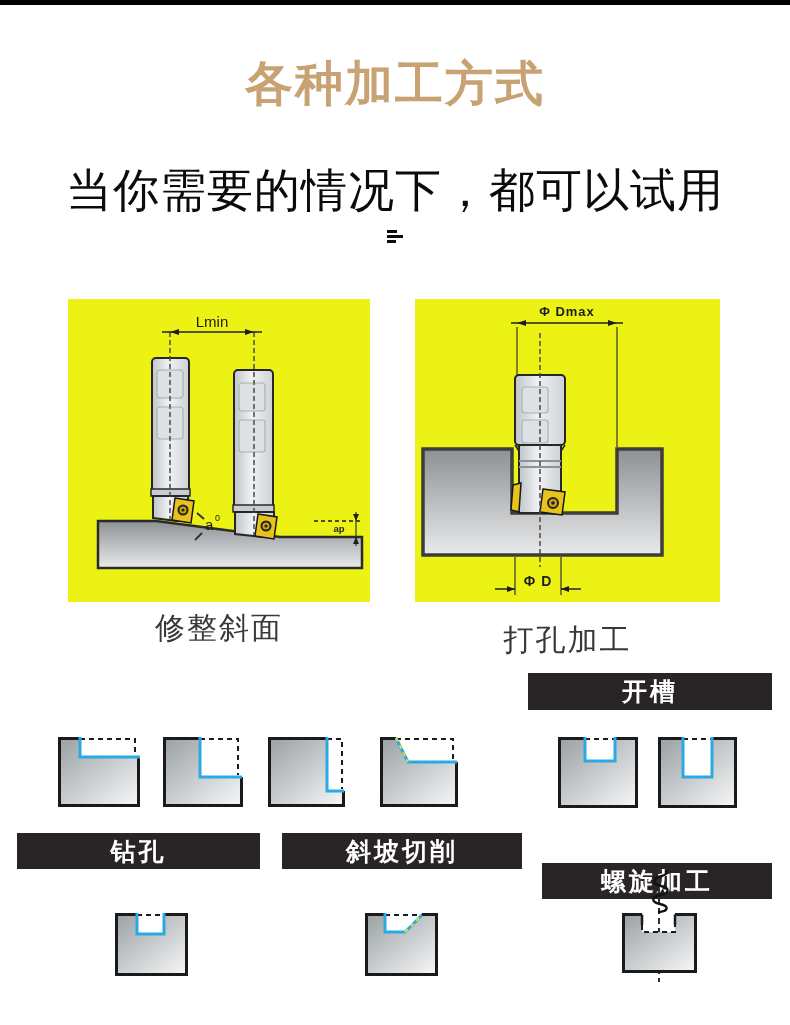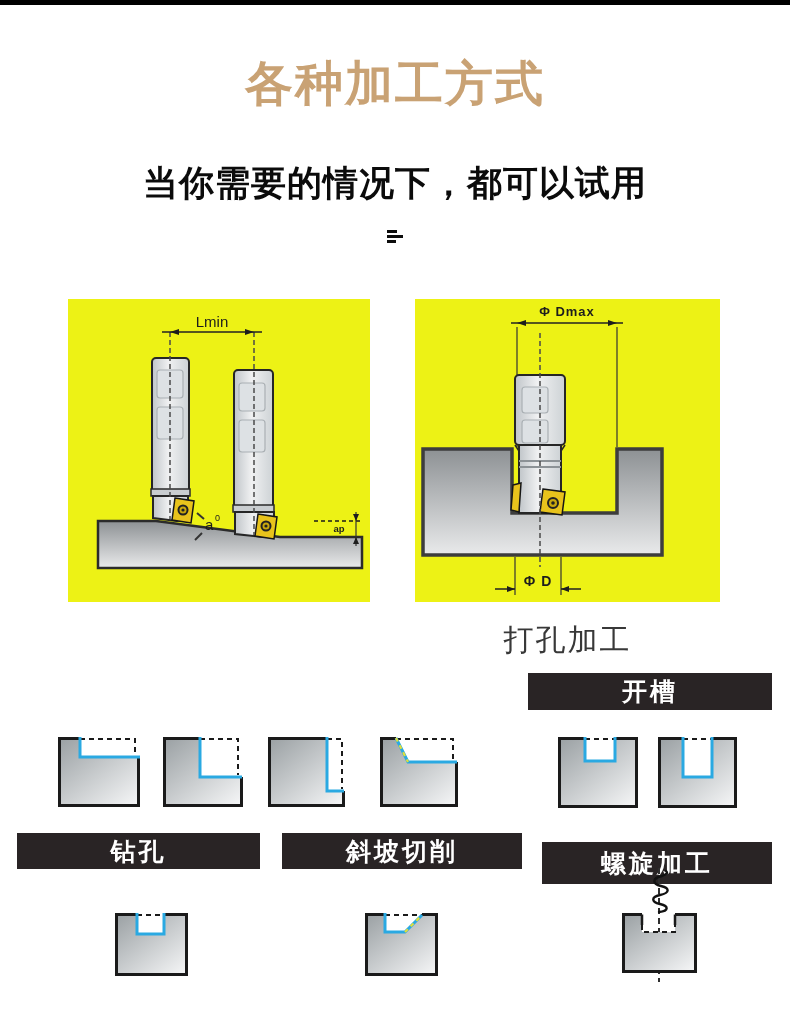--- a/index.html
+++ b/index.html
@@ -3,37 +3,37 @@
 <meta charset="utf-8">
 <style>
   html,body{margin:0;padding:0;background:#ffffff;}
   #page{position:relative;width:790px;height:1025px;background:#ffffff;overflow:hidden;
         font-family:"Liberation Sans",sans-serif;}
   .abs{position:absolute;}
   #top-border{left:0;top:0;width:790px;height:5px;background:#000;}
   #main-title{left:0;top:56px;width:790px;text-align:center;
       font-size:48px;line-height:1.15;font-weight:800;color:#c9a274;letter-spacing:2px;}
   #subtitle{left:0;top:160px;width:790px;text-align:center;
-      font-size:35px;font-weight:700;color:#0b0b0b;letter-spacing:1px;}
+      font-size:46px;font-weight:400;color:#0b0b0b;letter-spacing:1px;}
   #divider{left:387px;top:230px;width:20px;}
   #divider .bar{display:block;height:3px;background:#0d0d0d;margin-bottom:2px;}
   #divider .b1{width:10px;}#divider .b2{width:16px;}#divider .b3{width:9px;}
   .panel{background:#edf215;}
   #panel-left{left:68px;top:299px;width:302px;height:303px;}
   #panel-right{left:415px;top:299px;width:305px;height:303px;}
   .caption{top:608px;text-align:center;font-size:30px;font-weight:500;color:#383838;letter-spacing:2px;}
   #caption-left{left:68px;width:302px;}
   #caption-right{left:415px;width:305px;margin-top:12px;}
   .bar-dark{background:#292425;color:#ffffff;display:flex;align-items:center;justify-content:center;
       font-size:25px;font-weight:700;letter-spacing:3px;}
   #bar-shoulder{left:18px;top:673px;width:495px;height:37px;}
   #bar-slot{left:528px;top:673px;width:244px;height:37px;text-align:center;}
   #bar-drill{left:17px;top:833px;width:243px;height:36px;}
   #bar-ramp{left:282px;top:833px;width:240px;height:36px;}
-  #bar-helix{left:542px;top:842px;width:230px;height:42px;}
+  #bar-helix{left:542px;top:863px;width:230px;height:36px;}
   svg{display:block;overflow:visible;}
   svg text{font-family:"Liberation Sans",sans-serif;fill:#1d1d1d;}
   .outline{fill:none;stroke:#1a1a1a;stroke-width:3;stroke-linejoin:miter;}
   .cutblue{fill:none;stroke:#2aa9e2;stroke-width:3;}
   .dashed{fill:none;stroke:#1a1a1a;stroke-width:2;stroke-dasharray:5 4;}
   .ydash{fill:none;stroke:#e0df3a;stroke-width:2.2;stroke-dasharray:4 4;}
   .thin{stroke:#333;stroke-width:1.2;fill:none;}
   .cline{stroke:#4a4a4a;stroke-width:1.5;fill:none;stroke-dasharray:5 3;}
   .arrow{fill:#1d1d1d;stroke:none;}
   .metal-edge{stroke:#262626;stroke-width:2;fill:url(#gradMetal);}
@@ -163,20 +163,21 @@
         <line x1="146" y1="258" x2="146" y2="296" class="thin"></line>
         <line x1="80" y1="290" x2="100" y2="290" stroke="#222" stroke-width="1.5"></line>
         <line x1="146" y1="290" x2="166" y2="290" stroke="#222" stroke-width="1.5"></line>
         <polygon class="arrow" points="100,290 92,287 92,293"></polygon>
         <polygon class="arrow" points="146,290 154,287 154,293"></polygon>
         <text x="123" y="287" font-size="14" font-weight="bold" text-anchor="middle" letter-spacing="1">Φ D</text>
       </g>
     </svg>
   </div>
 
+  <div id="caption-left" class="abs caption">修整斜面</div>
   <div id="caption-right" class="abs caption">打孔加工</div>
 
   <div id="bar-slot" class="abs bar-dark">
     <span>开槽</span>
   </div>
 
   <svg class="abs" style="left:58px;top:737px" width="82" height="70">
     <path d="M1.5,1.5 L22,1.5 L22,20 L80.5,20 L80.5,68.5 L1.5,68.5 Z" fill="url(#gradBlock)"></path>
     <path class="outline" d="M22,1.5 L1.5,1.5 L1.5,68.5 L80.5,68.5 L80.5,20"></path>
     <path class="dashed" d="M22,2 L77,2 L77,18"></path>

